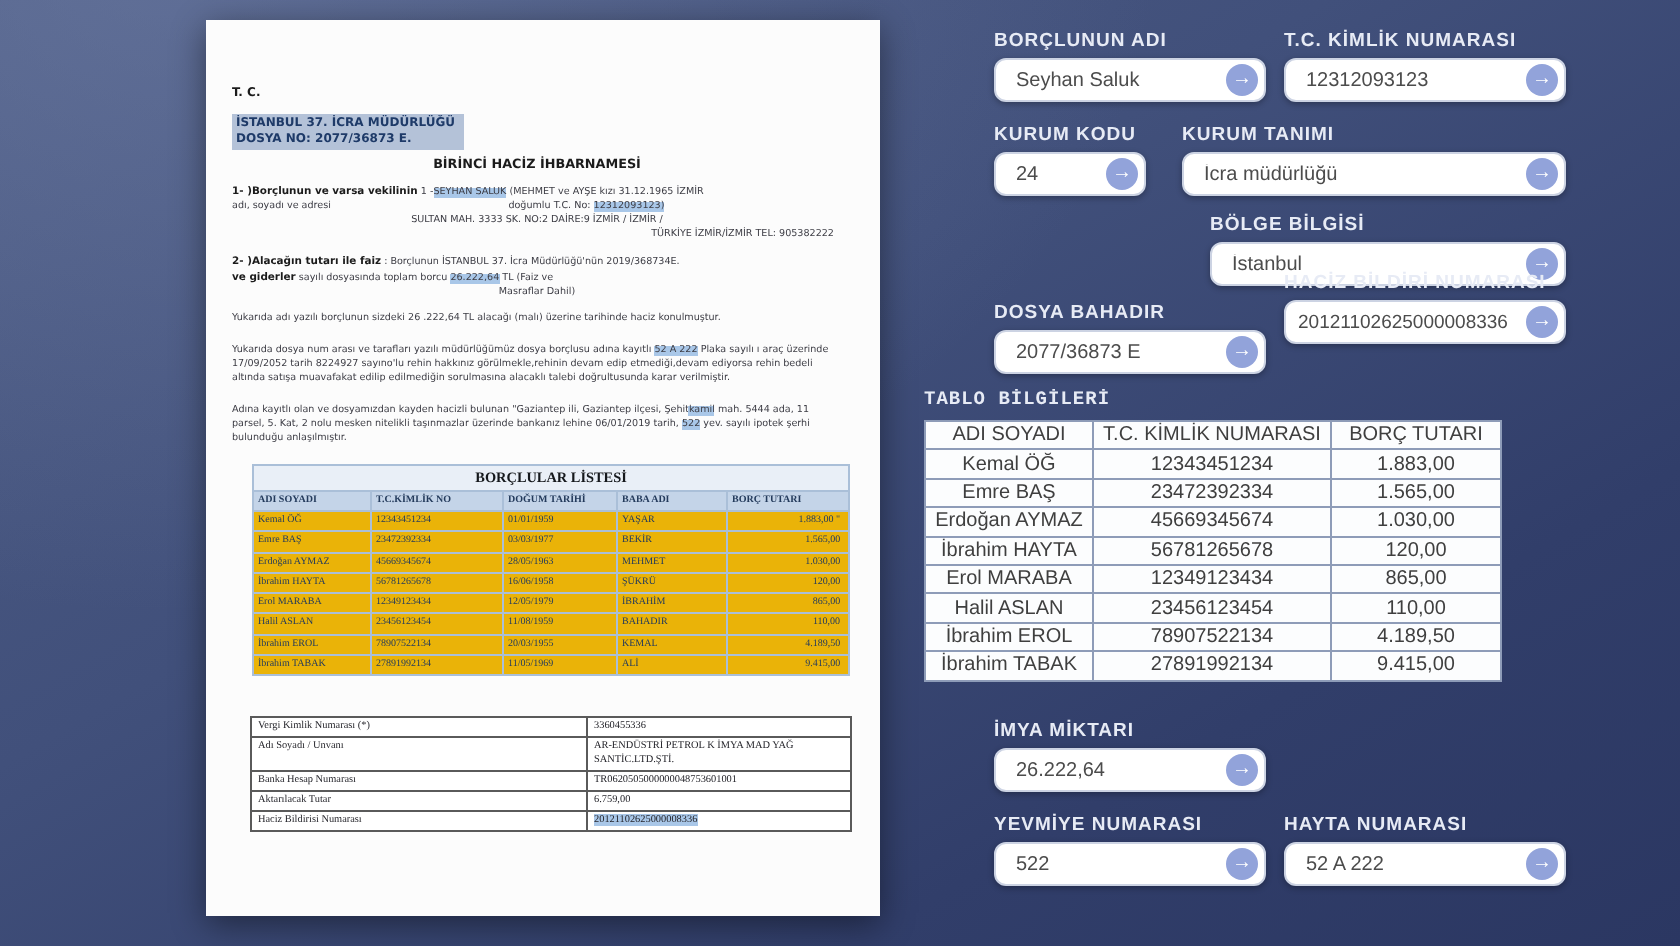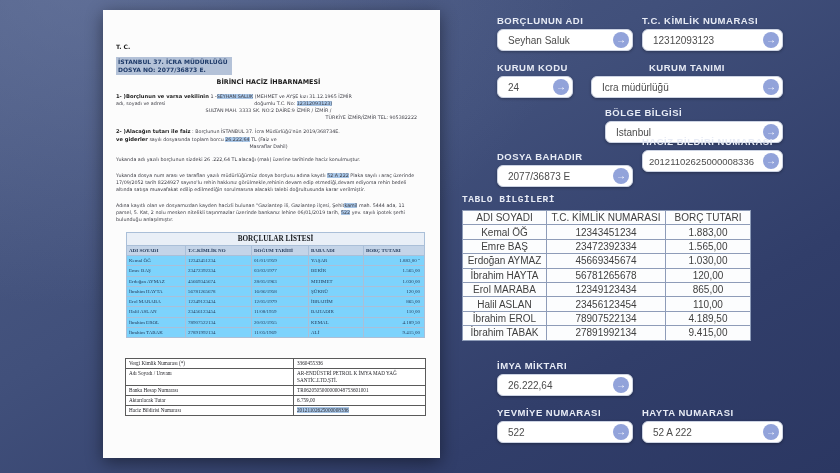--- a/index.html
+++ b/index.html
@@ -26,21 +26,21 @@
   .hl{background:#a9c7e8;}
   .row-flex{display:flex;}
   .row-flex .mid{flex:1;text-align:center;}
   .center{text-align:center;}
   .right{text-align:right;padding-right:4px;}
   .lbl1{font-weight:bold;font-size:5.2px;color:#1b1b1b;}
 
   table.doctable{
     border-collapse:collapse;table-layout:fixed;width:298px;margin:8px 0 0 10px;
     font-family:"Liberation Serif",serif;color:#243b5c;font-size:5px;
-    background:#7dd3fc;
+    background:#eab308;
   }
   table.doctable td,table.doctable th{border:1px solid #aabfd8;padding:1px 2px;text-align:left;vertical-align:top;}
   table.doctable th{font-weight:bold;}
   .doctable .ttl{background:#e9eff7;text-align:center;font-size:7.2px;font-weight:bold;color:#15181c;padding:1px 0;}
   .doctable .hrow th{background:#c4d4e8;}
   .doctable td.num{text-align:right;padding-right:4px;}
 
   table.infotable{
     border-collapse:collapse;table-layout:fixed;width:300px;margin:20px 0 0 9px;
     font-family:"Liberation Serif",serif;color:#26262c;font-size:5.2px;
@@ -256,21 +256,21 @@
 <div class="field" style="left:462px;top:62px;width:76px;">
   <div class="flabel">KURUM KODU</div>
   <div class="fbox">
     <span class="fval">24</span>
     <span class="fbtn">
         <span class="arr">→</span>
       </span>
   </div>
 </div>
 
-<div class="field" style="left:556px;top:62px;width:192px;text-align:center;">
+<div class="field" style="left:556px;top:62px;width:192px;">
   <div class="flabel">KURUM TANIMI</div>
   <div class="fbox">
     <span class="fval">İcra müdürlüğü</span>
     <span class="fbtn">
         <span class="arr">→</span>
       </span>
   </div>
 </div>
 
 <div class="field" style="left:570px;top:107px;width:178px;">

